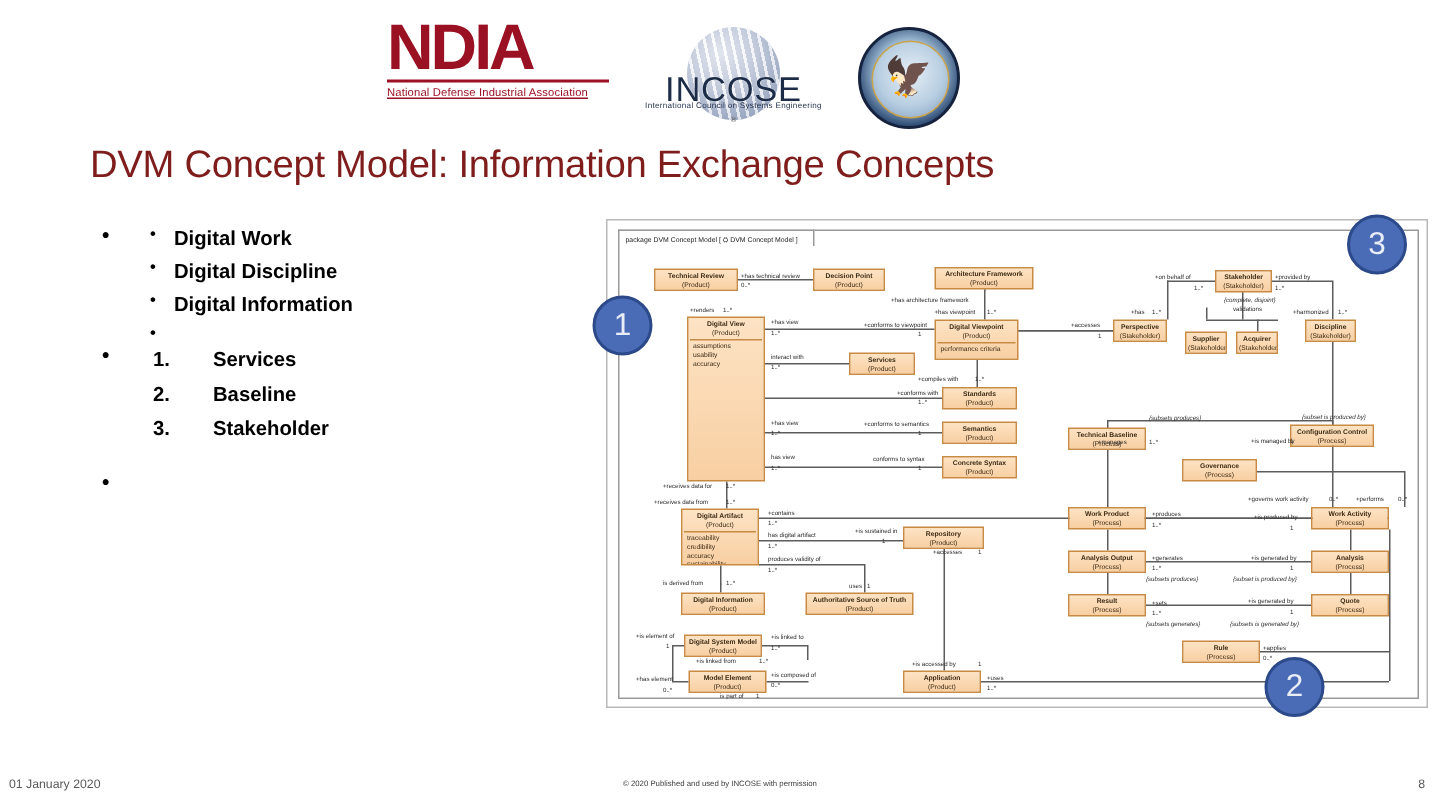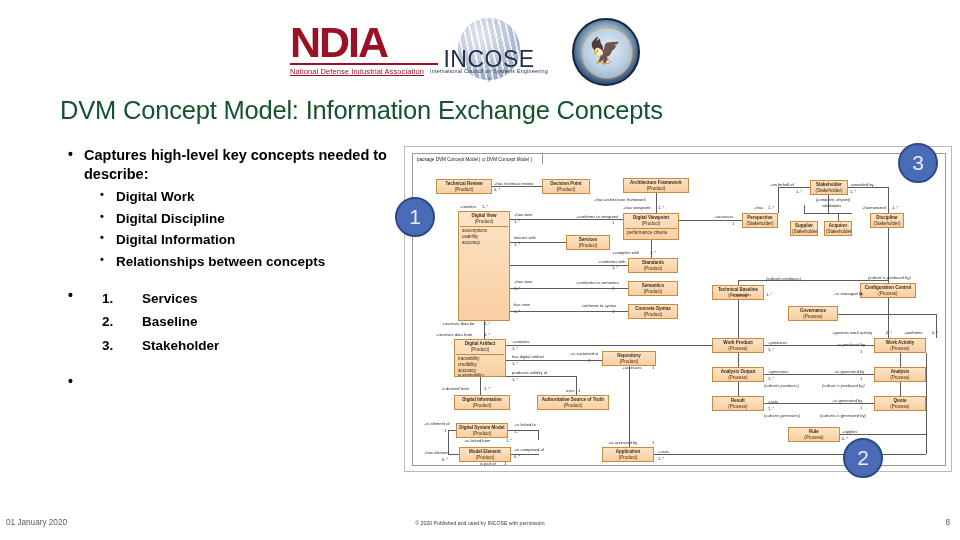--- a/index.html
+++ b/index.html
@@ -18,21 +18,21 @@
 
   
   #logo-strip {
     position: absolute;
     left: 0; top: 8px;
     width: 960px; height: 76px;
   }
   .logo { position: absolute; }
 
   
-  #logo-ndia { left: 258px; top: 14px; width: 152px; height: 62px; margin-left: 32px; }
+  #logo-ndia { left: 258px; top: 4px; width: 152px; height: 62px; }
   #logo-ndia .ndia-word {
     font-family: "Liberation Sans", sans-serif;
     font-weight: bold;
     font-size: 43px;
     letter-spacing: -2px;
     color: #9b1124;
     line-height: 40px;
     white-space: nowrap;
   }
   #logo-ndia .ndia-rule {
@@ -98,21 +98,21 @@
     font-size: 26px; line-height: 26px; color: #1a2c4d;
   }
 
   
   #slide-title {
     position: absolute;
     left: 60px; top: 96px;
     width: 880px;
     font-size: 25.5px;
     font-weight: normal;
-    color: #14532d;
+    color: #7f1d1d;
     letter-spacing: -0.2px;
     white-space: nowrap;
   }
 
   
   #body-text {
     position: absolute;
     left: 62px; top: 146px;
     width: 340px;
     font-size: 14.5px;
@@ -293,38 +293,36 @@
 
 </div>
 
 <div id="slide-title">DVM Concept Model: Information Exchange Concepts</div>
 
 <div id="body-text">
 
   <div class="blk">
     <div class="bullet-1">
       <span class="mark">•</span>
-      <span>Captures high-level key concepts needed to describe:</span>
     </div>
     <ul class="sub-list">
       <li>
         <span class="mark">•</span>
         <span>Digital Work</span>
       </li>
       <li>
         <span class="mark">•</span>
         <span>Digital Discipline</span>
       </li>
       <li>
         <span class="mark">•</span>
         <span>Digital Information</span>
       </li>
       <li>
         <span class="mark">•</span>
-        <span>Relationships between concepts</span>
       </li>
     </ul>
   </div>
 
   <div class="blk" style="margin-top:14px;">
     <div class="bullet-1">
       <span class="mark">•</span>
     </div>
     <ol class="num-list">
       <li>

